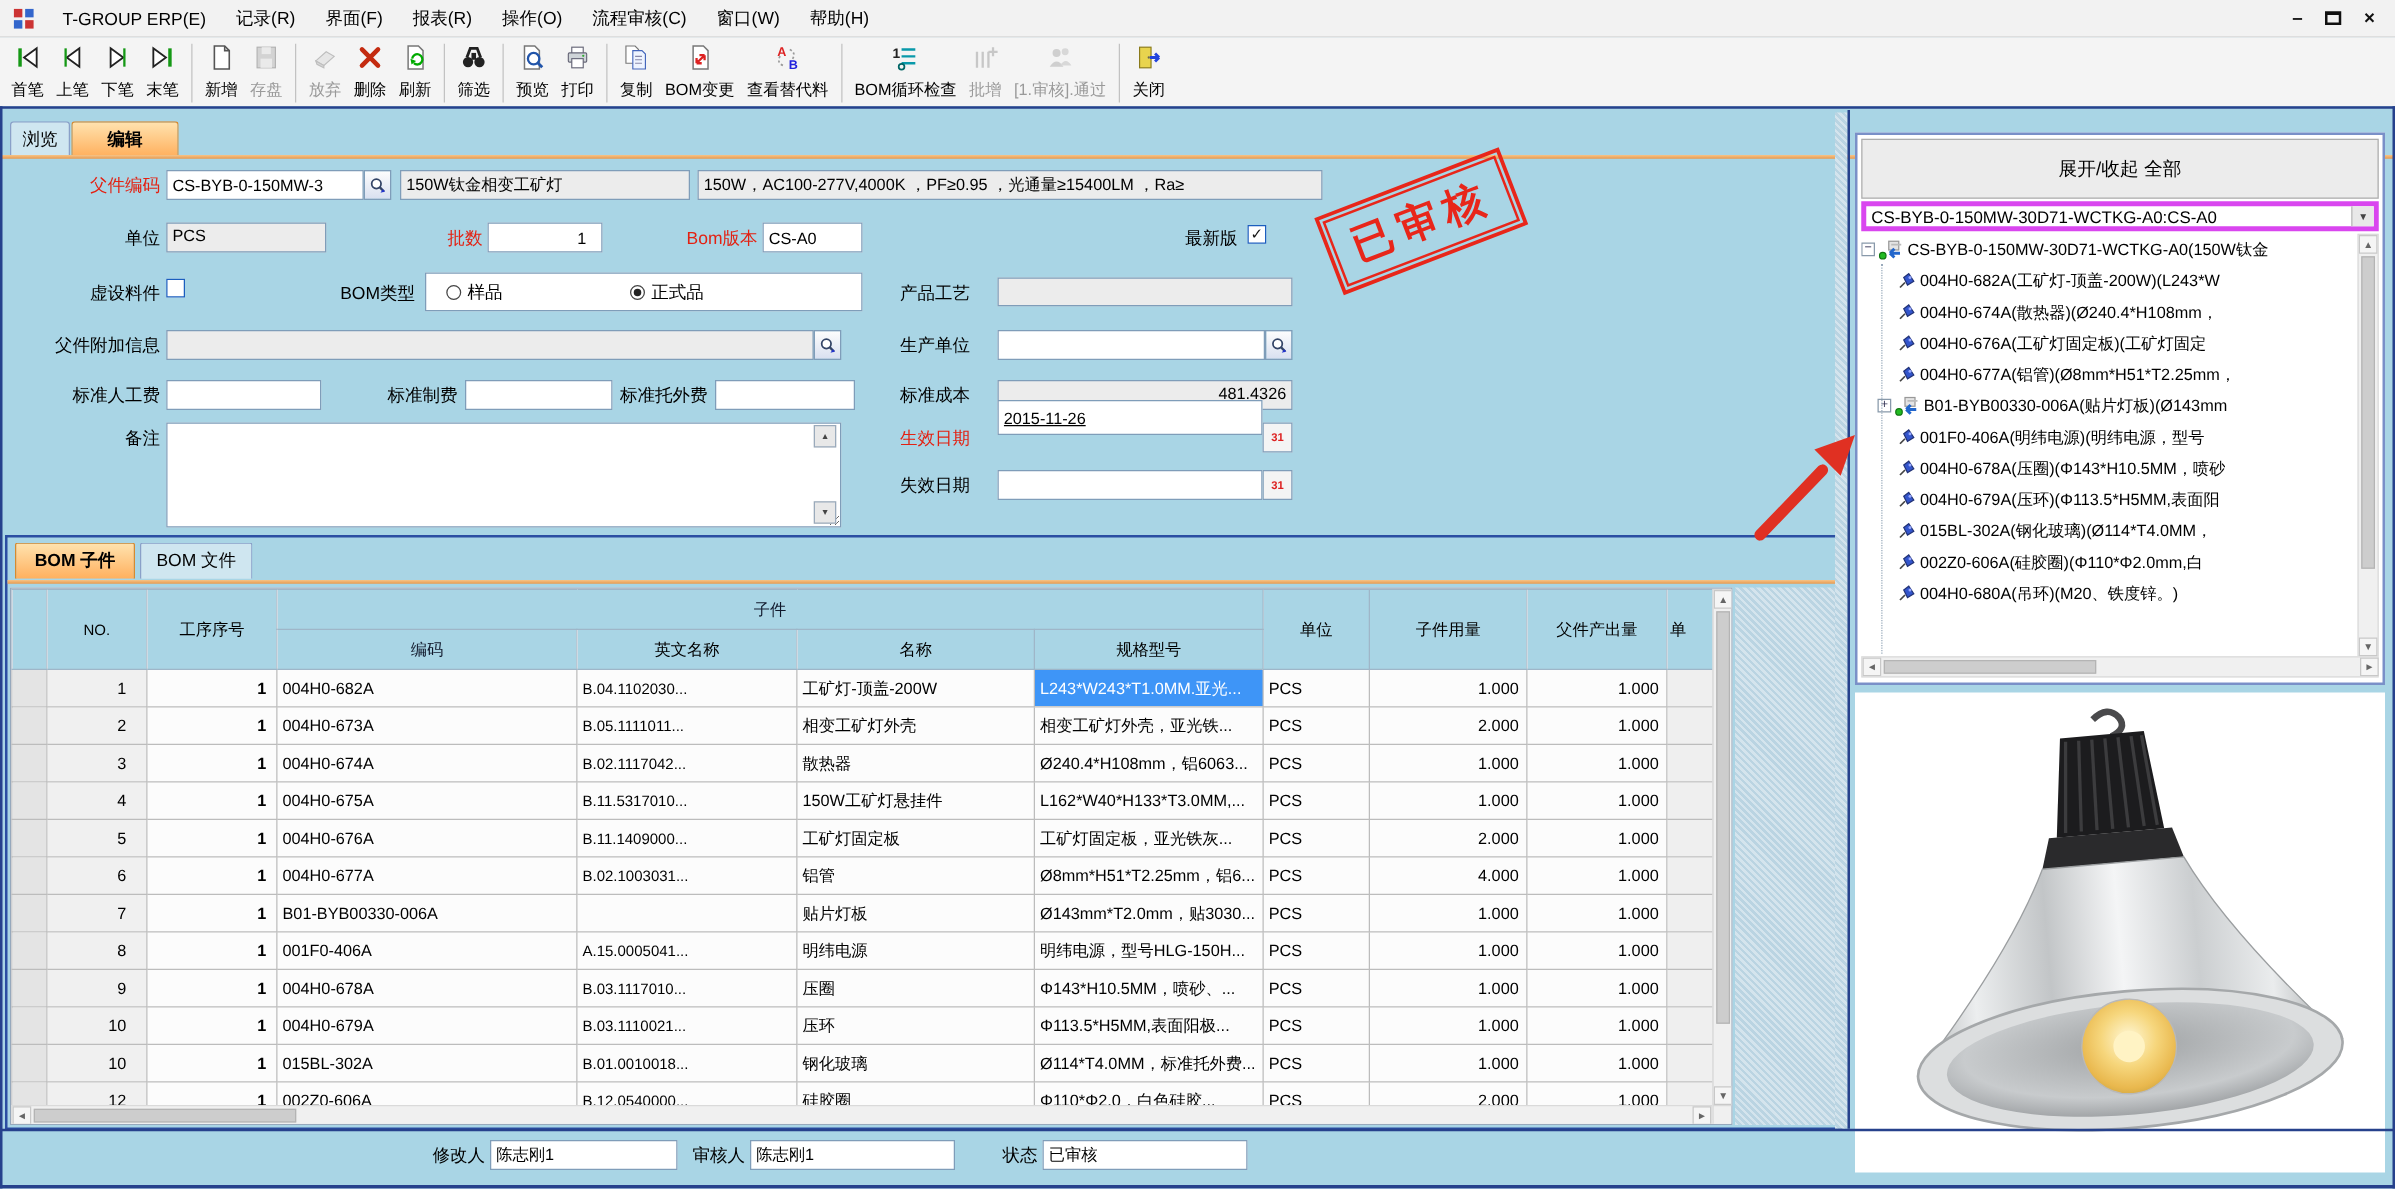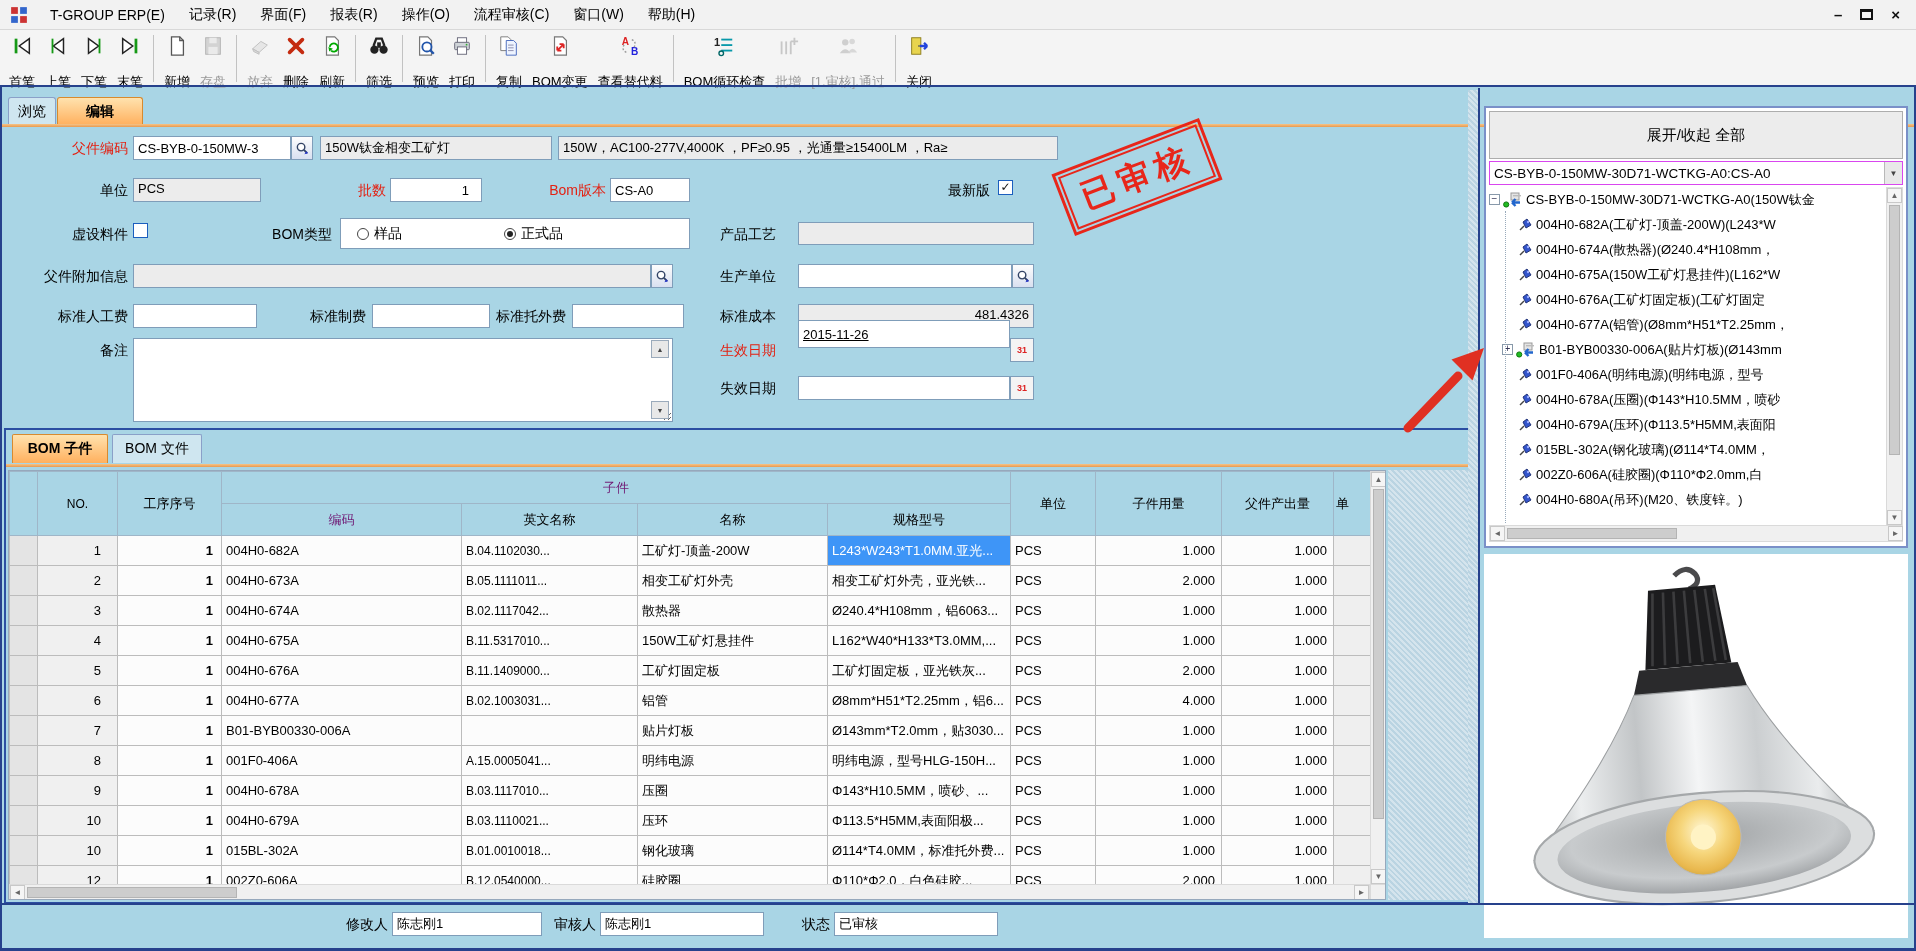--- a/index.html
+++ b/index.html
@@ -15,21 +15,21 @@
 .app-icon{width:18px;height:18px;margin:0 10px 0 4px}
 .menu-item{font-size:14px;padding:4px 12px;white-space:nowrap}
 .win-controls{margin-left:auto;display:flex;gap:18px;align-items:center;padding-right:10px}
 .win-btn{font-size:15px;font-weight:bold;color:#111;line-height:14px}
 .win-restore{width:13px;height:11px;border:2px solid #111;border-top-width:3px}
 
 .toolbar{position:absolute;left:0;top:30px;width:100%;height:55px;background:#F4F4F4;display:flex;align-items:flex-start;padding:3px 2px 0 4px}
 .tbtn{display:flex;flex-direction:column;align-items:center;padding:1px 5px;cursor:default}
 .tbtn .ico{width:24px;height:23px;display:flex;justify-content:center;align-items:center}
 .tbtn .ico svg{width:22px;height:22px}
-.tbtn .tlb{font-size:13px;margin-top:16px;white-space:nowrap;color:#000}
+.tbtn .tlb{font-size:13px;margin-top:6px;white-space:nowrap;color:#000}
 .tbtn.disabled .tlb{color:#9A9A9A}
 .tbtn.disabled .ico{filter:grayscale(1) opacity(.5)}
 .tsep{width:1px;background:#C2C2C2;height:47px;margin:2px 5px;flex:none}
 .blue-top{position:absolute;left:0;top:85px;width:100%;height:2px;background:#26418C}
 
 .vtab{position:absolute;top:97px;height:28px;display:flex;align-items:center;justify-content:center;font-size:14px;border:1px solid #8AA0C8;border-bottom:none;background:#CFE6F0;border-radius:3px 3px 0 0}
 .vtab.active{background:linear-gradient(#FFE2AE,#FFB05E);font-weight:bold;border-color:#D88A2E}
 .orange-rule{position:absolute;left:0;width:100%;height:3px;background:linear-gradient(#F6C488,#E89A4F)}
 
 .lbl{position:absolute;font-size:14px;color:#000;text-align:right;white-space:nowrap}
@@ -57,31 +57,31 @@
 table.grid{table-layout:fixed;width:1361px;border-collapse:collapse;font-size:13px}
 .grid th{background:#A9D5E5;border:1px solid #9FB6C8;font-weight:normal;font-size:13px;height:32px;padding:0 2px;overflow:hidden;white-space:nowrap}
 .grid td{border:1px solid #BCBCBC;height:30px;padding:0 4px;background:#FCFCFC;overflow:hidden;white-space:nowrap;color:#000}
 .grid td.c-sel{background:#E4E4E4}
 .grid td.c-no{background:#F0F0F0;text-align:right;padding-right:16px}
 .grid td.c-seq{text-align:right;font-weight:bold;padding-right:8px}
 .grid td.c-en{font-size:12px}
 .grid td.c-qty{text-align:right;padding-right:6px}
 .grid td.c-x{background:#EFEFEF}
 .grid td.selected{background:#3E95F7;color:#fff}
-.redtxt{color:#701a75}
+.redtxt{color:#0f172a}
 .hatch{position:absolute;background:repeating-linear-gradient(45deg,#D4E4ED 0 2px,#BAD4E2 2px 4px)}
 
 .sb{position:absolute;background:#F0F0F0;border:1px solid #DADADA}
 .sb .ar{position:absolute;width:15px;height:15px;background:#F5F5F5;border:1px solid #C8C8C8;color:#666;font-size:8px;line-height:13px;text-align:center}
 .sb .th{position:absolute;background:#CDCDCD;border:1px solid #B4B4B4}
 
 .rp-line{position:absolute;left:1478px;top:88px;width:2px;height:815px;background:#26418C}
 .tree-box{position:absolute;left:1484px;top:106px;width:424px;height:442px;background:#fff;border:2px solid #7A90C8}
 .expand-btn{position:absolute;left:3px;top:3px;width:414px;height:48px;background:#ECECEC;border:1px solid #ADADAD;font-size:15px;display:flex;align-items:center;justify-content:center}
-.combo{position:absolute;left:3px;top:53px;width:414px;height:24px;border:1px solid #d946ef;background:#fff;font-size:13.5px;display:flex;align-items:center;padding-left:4px}
+.combo{position:absolute;left:3px;top:53px;width:414px;height:24px;border:4px solid #d946ef;background:#fff;font-size:13.5px;display:flex;align-items:center;padding-left:4px}
 .combo .car{margin-left:auto;width:18px;height:100%;background:#E8E8E8;border-left:1px solid #B8B8B8;display:flex;align-items:center;justify-content:center;font-size:8px;color:#444;flex:none}
 .combo .ctext{overflow:hidden;white-space:nowrap}
 .tree-area{position:absolute;left:3px;top:79px;width:397px;height:338px;overflow:hidden;font-size:13px}
 .tree-row{height:25px;display:flex;align-items:center;white-space:nowrap}
 .tree-row .exp{width:11px;height:11px;border:1px solid #8899AA;background:#fff;font-size:10px;line-height:8px;text-align:center;margin-right:3px;flex:none;color:#335}
 .tree-row svg{flex:none;margin-right:4px}
 .tree-row .tl{overflow:hidden}
 .child{padding-left:30px}
 .child.haskid{padding-left:13px}
 .vline{position:absolute;left:16px;top:24px;height:312px;border-left:1px dotted #99AABB}
@@ -657,28 +657,20 @@
           </svg>
           <span class="tl">004H0-682A(工矿灯-顶盖-200W)(L243*W</span>
         </div>
         <div class="tree-row child">
           <svg width="13" height="13" viewBox="0 0 13 13">
             <path d="M1 12 L5 8" stroke="#444" stroke-width="1.4"></path>
             <path d="M4 4 l4-3 4 6-5 3 z" fill="#3355CC" stroke="#223377"></path>
             <circle cx="9" cy="4" r="1.2" fill="#99AAFF"></circle>
           </svg>
           <span class="tl">004H0-674A(散热器)(Ø240.4*H108mm，</span>
-        </div>
-        <div class="tree-row child">
-          <svg width="13" height="13" viewBox="0 0 13 13">
-            <path d="M1 12 L5 8" stroke="#444" stroke-width="1.4"></path>
-            <path d="M4 4 l4-3 4 6-5 3 z" fill="#3355CC" stroke="#223377"></path>
-            <circle cx="9" cy="4" r="1.2" fill="#99AAFF"></circle>
-          </svg>
-          <span class="tl">004H0-675A(150W工矿灯悬挂件)(L162*W</span>
         </div>
         <div class="tree-row child">
           <svg width="13" height="13" viewBox="0 0 13 13">
             <path d="M1 12 L5 8" stroke="#444" stroke-width="1.4"></path>
             <path d="M4 4 l4-3 4 6-5 3 z" fill="#3355CC" stroke="#223377"></path>
             <circle cx="9" cy="4" r="1.2" fill="#99AAFF"></circle>
           </svg>
           <span class="tl">004H0-676A(工矿灯固定板)(工矿灯固定</span>
         </div>
         <div class="tree-row child">

